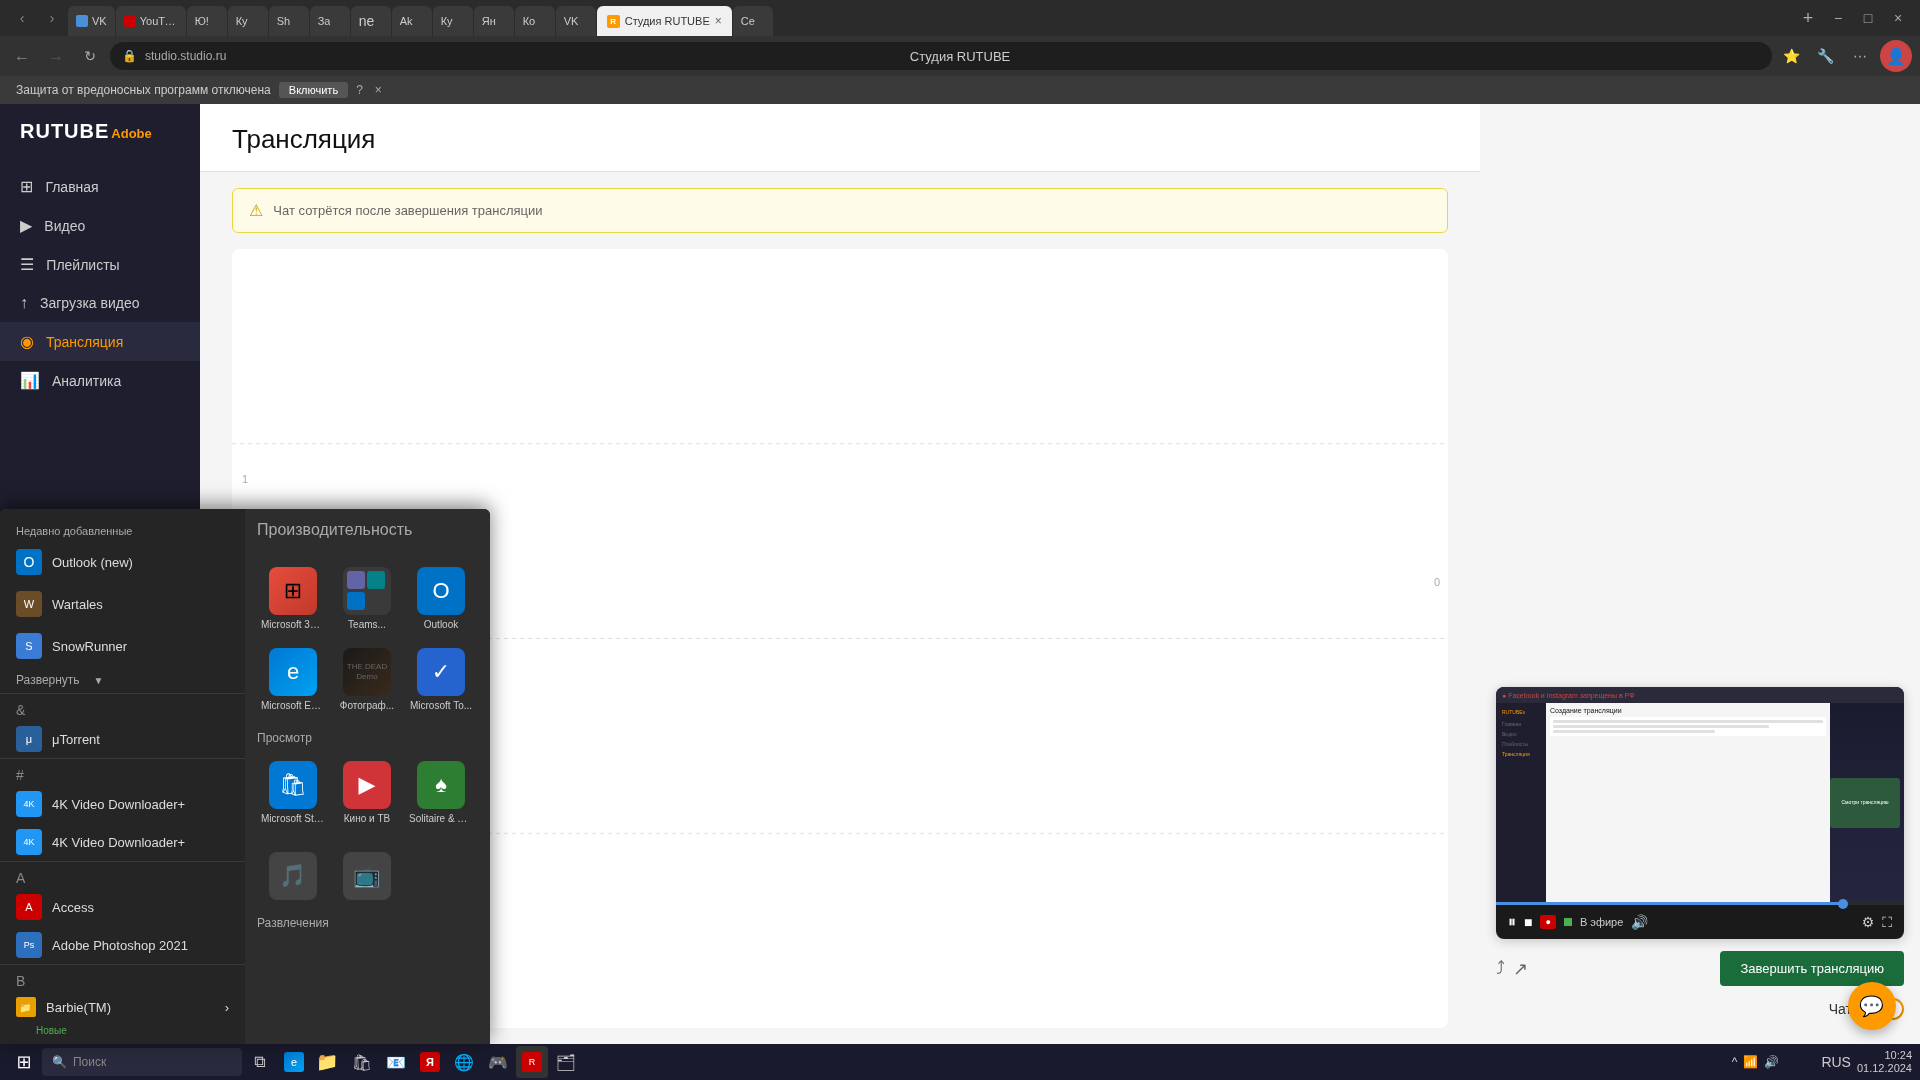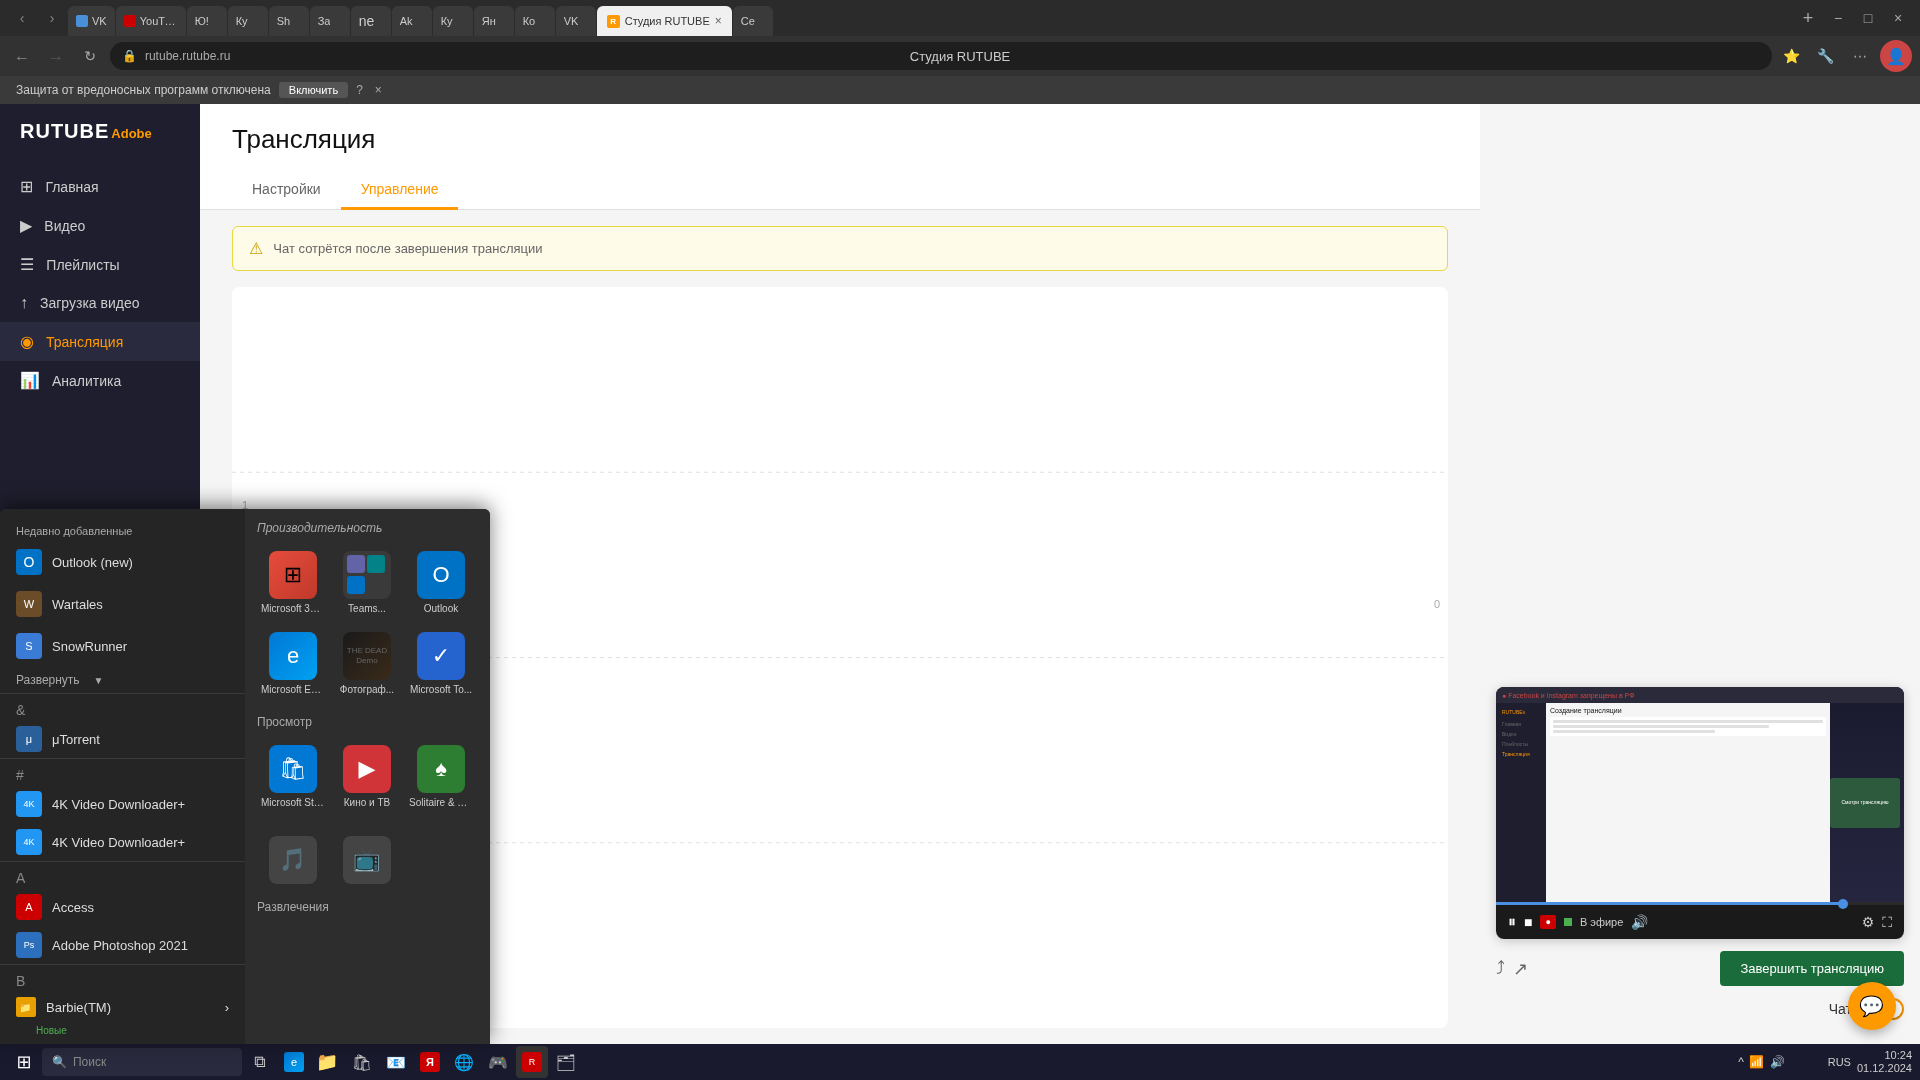--- a/index.html
+++ b/index.html
@@ -73,21 +73,21 @@
     <div style="width:28px;height:28px;display:flex;align-items:center;justify-content:center;color:#aaa;font-size:14px;cursor:pointer;">□</div>
     <div style="width:28px;height:28px;display:flex;align-items:center;justify-content:center;color:#aaa;font-size:14px;cursor:pointer;">×</div>
   </div>
 
   <div style="height:40px;background:#323232;display:flex;align-items:center;padding:4px 8px;gap:6px;">
     <div style="width:28px;height:28px;border-radius:50%;display:flex;align-items:center;justify-content:center;color:#888;font-size:16px;cursor:pointer;">←</div>
     <div style="width:28px;height:28px;border-radius:50%;display:flex;align-items:center;justify-content:center;color:#555;font-size:16px;cursor:pointer;">→</div>
     <div style="width:28px;height:28px;border-radius:50%;display:flex;align-items:center;justify-content:center;color:#aaa;font-size:14px;cursor:pointer;">↻</div>
     <div style="flex:1;height:28px;background:#1e1e1e;border-radius:14px;display:flex;align-items:center;padding:0 12px;gap:8px;">
       <span style="color:#aaa;font-size:12px;">🔒</span>
-      <span style="color:#aaa;font-size:12px;">rutube.rutube.ru</span>
+      <span style="color:#aaa;font-size:12px;">studio.studio.ru</span>
     </div>
     <div style="position:absolute;left:50%;transform:translateX(-50%);color:#ccc;font-size:13px;">Студия RUTUBE</div>
     <div style="width:28px;height:28px;border-radius:50%;display:flex;align-items:center;justify-content:center;color:#aaa;font-size:14px;cursor:pointer;">⭐</div>
     <div style="width:28px;height:28px;border-radius:50%;display:flex;align-items:center;justify-content:center;color:#aaa;font-size:14px;cursor:pointer;">🔧</div>
     <div style="width:28px;height:28px;border-radius:50%;display:flex;align-items:center;justify-content:center;color:#aaa;font-size:14px;cursor:pointer;">⋯</div>
 
     <div style="width:32px;height:32px;border-radius:50%;background:#c44;display:flex;align-items:center;justify-content:center;overflow:hidden;cursor:pointer;">
       <span style="color:#fff;font-size:16px;">👤</span>
     </div>
   </div>
@@ -132,24 +132,20 @@
         <span style="font-size:16px;">📊</span>
         <span>Аналитика</span>
       </div>
     </div>
 
     <div style="flex:1;background:#f5f5f5;display:flex;flex-direction:column;overflow:hidden;">
 
       <div style="background:#fff;border-bottom:1px solid #e0e0e0;">
         <div style="padding:20px 32px 0;">
           <h1 style="font-size:26px;color:#111;font-weight:400;margin-bottom:16px;">Трансляция</h1>
-        </div>
-        <div style="display:flex;padding:0 32px;">
-          <div style="padding:10px 20px;font-size:14px;color:#666;cursor:pointer;border-bottom:3px solid transparent;margin-bottom:-1px;">Настройки</div>
-          <div style="padding:10px 20px;font-size:14px;color:#f90;cursor:pointer;border-bottom:3px solid #f90;margin-bottom:-1px;">Управление</div>
         </div>
       </div>
 
       <div style="padding:16px 32px 0;">
         <div style="background:#fefbe8;border:1px solid #e8d840;border-radius:6px;padding:12px 16px;display:flex;align-items:center;gap:10px;font-size:13px;color:#666;">
           <span style="color:#c8a000;font-size:16px;">⚠</span>
           <span>Чат сотрётся после завершения трансляции</span>
         </div>
       </div>
 
@@ -305,21 +301,21 @@
         
         
         
       </div>
 
     </div>
 
     <div style="flex:1;background:#2d2d2d;padding:12px;overflow-y:auto;">
 
       <div style="margin-bottom:12px;">
-        <div style="font-size:12px;color:#aaa;margin-bottom:8px;font-style:italic;">Производительность</div>
+        <div style="font-size:16px;color:#aaa;margin-bottom:20px;">Производительность</div>
         <div style="display:flex;flex-wrap:wrap;gap:2px;">
 
           <div style="width:72px;display:flex;flex-direction:column;align-items:center;padding:8px 4px;cursor:pointer;border-radius:4px;">
             <div style="width:48px;height:48px;border-radius:8px;background:linear-gradient(135deg,#e74c3c,#c0392b);display:flex;align-items:center;justify-content:center;font-size:22px;margin-bottom:4px;">⊞</div>
             <span style="font-size:10px;color:#ccc;text-align:center;white-space:nowrap;overflow:hidden;text-overflow:ellipsis;width:100%;">Microsoft 365...</span>
           </div>
 
           <div style="width:72px;display:flex;flex-direction:column;align-items:center;padding:8px 4px;cursor:pointer;border-radius:4px;">
             <div style="width:48px;height:48px;border-radius:8px;background:#3a3a3a;display:flex;flex-wrap:wrap;gap:2px;padding:4px;margin-bottom:4px;">
               <div style="width:18px;height:18px;background:#6264a7;border-radius:3px;"></div>
@@ -416,21 +412,21 @@
       <div style="width:20px;height:20px;border-radius:3px;background:#c00;display:flex;align-items:center;justify-content:center;font-size:9px;color:#fff;">R</div>
     </div>
     <div style="width:32px;height:32px;display:flex;align-items:center;justify-content:center;cursor:pointer;border-radius:4px;color:#ccc;font-size:16px;">🗂</div>
 
     <div style="flex:1;"></div>
 
     <div style="display:flex;align-items:center;gap:6px;">
       <span style="color:#ccc;font-size:12px;cursor:pointer;">^</span>
       <span style="color:#ccc;font-size:12px;cursor:pointer;">📶</span>
       <span style="color:#ccc;font-size:12px;cursor:pointer;">🔊</span>
-      <span style="color:#ccc;font-size:11px;cursor:pointer;padding-left:36px;">RUS</span>
+      <span style="color:#ccc;font-size:14px;cursor:pointer;padding-left:36px;">RUS</span>
       <div style="display:flex;flex-direction:column;align-items:flex-end;cursor:pointer;">
         <span style="color:#ccc;font-size:11px;line-height:1.2;">10:24</span>
         <span style="color:#ccc;font-size:11px;line-height:1.2;">01.12.2024</span>
       </div>
     </div>
   </div>
 
   <div style="position:absolute;bottom:50px;right:24px;width:48px;height:48px;background:#f90;border-radius:50%;display:flex;align-items:center;justify-content:center;color:#fff;font-size:20px;cursor:pointer;box-shadow:0 4px 12px rgba(0,0,0,0.3);z-index:200;">💬</div>
 
 </div>

